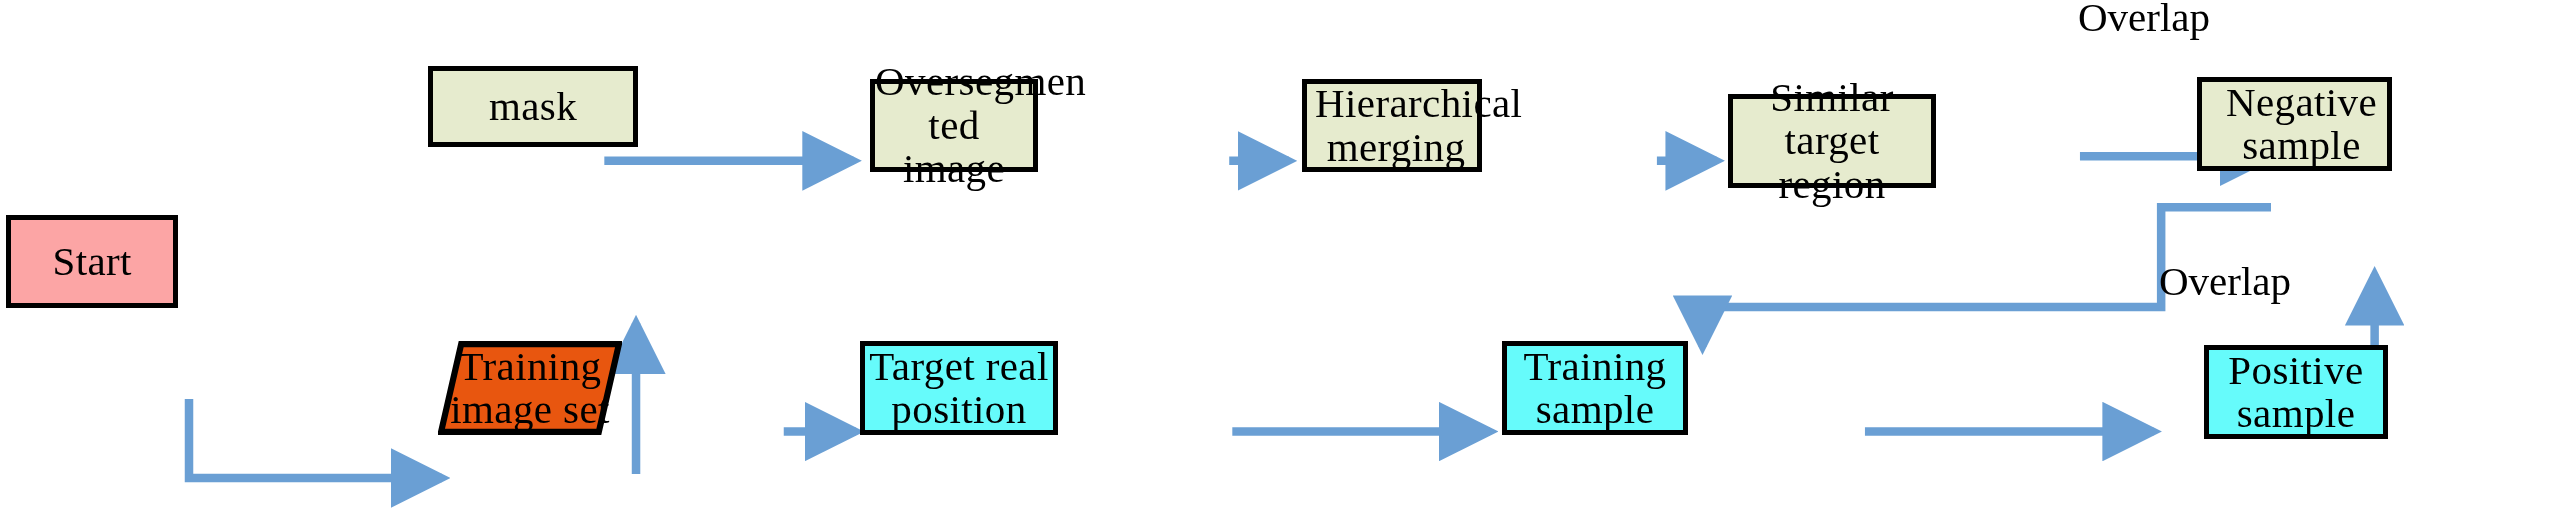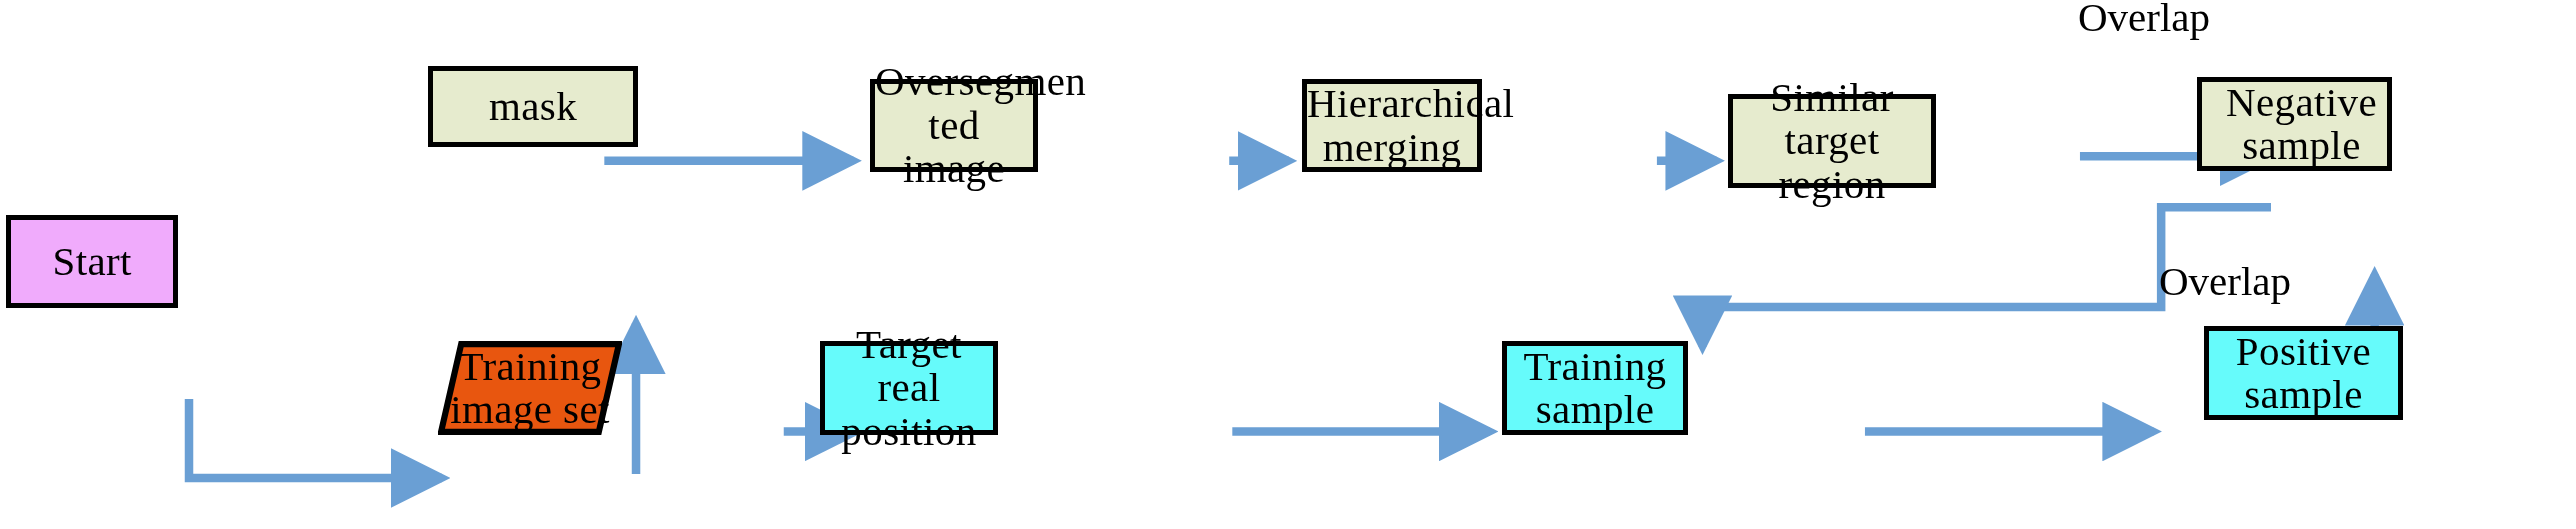--- a/index.html
+++ b/index.html
@@ -36,21 +36,21 @@
     color: #000000;
     font-size: 41px;
     line-height: 1.06;
     letter-spacing: 0.4px;
   }
   .node .label {
     display: block;
     width: 100%;
     white-space: pre-line;
   }
-  .node-pink   { background: #f0abfc; }
+  .node-pink   { background: #fca5a5; }
   .node-green  { background: #E6EBCE; }
   .node-cyan   { background: #66FBFB; }
 
   
   .node-parallelogram {
     border: none;
     background: transparent;
     display: block;
   }
   .node-parallelogram .para-fill {
@@ -115,21 +115,21 @@
 
   <div class="node node-green" style="left:428px; top:66px; width:210px; height:81px;">
     <span class="label">mask</span>
   </div>
 
   <div class="node node-green" style="left:870px; top:79px; width:168px; height:93px;">
     <span class="label">Oversegmen
 ted image</span>
   </div>
 
-  <div class="node node-green" style="left:1302px; top:79px; width:180px; height:93px;">
+  <div class="node node-green" style="left:1302px; top:79px; width:180px; height:93px;padding-left:8px;">
     <span class="label">Hierarchical
 merging</span>
   </div>
 
   <div class="node node-green" style="left:1728px; top:94px; width:208px; height:94px;">
     <span class="label">Similar
 target region</span>
   </div>
 
   <div class="node node-green" style="left:2197px; top:77px; width:195px; height:94px;padding-left:14px;">
@@ -138,31 +138,31 @@
   </div>
 
   <div class="node node-parallelogram" style="left:438px; top:341px; width:184px; height:94px;">
     <svg class="para-fill" viewBox="0 0 238 122" width="184" height="94" preserveAspectRatio="none" xmlns="http://www.w3.org/2000/svg">
       <polygon points="30,4 234,4 208,118 4,118" fill="#E8560F" stroke="#000000" stroke-width="8"></polygon>
     </svg>
     <span class="label">Training
 image set</span>
   </div>
 
-  <div class="node node-cyan" style="left:820px; top:341px; width:178px; height:94px;">
+  <div class="node node-cyan" style="left:860px; top:341px; width:198px; height:94px;">
     <span class="label">Target real
 position</span>
   </div>
 
   <div class="node node-cyan" style="left:1502px; top:341px; width:186px; height:94px;">
     <span class="label">Training
 sample</span>
   </div>
 
-  <div class="node node-cyan" style="left:2204px; top:326px; width:199px; height:94px;align-items:center;">
+  <div class="node node-cyan" style="left:2204px; top:345px; width:184px; height:94px;align-items:center;">
     <span class="label">Positive
 sample</span>
   </div>
 
   <div class="edge-label" style="left:2078px; top:-3.1px;">
     <span>Overlap</span>
   </div>
 
   <div class="edge-label" style="left:2159px; top:261px;">
     <span>Overlap</span>

